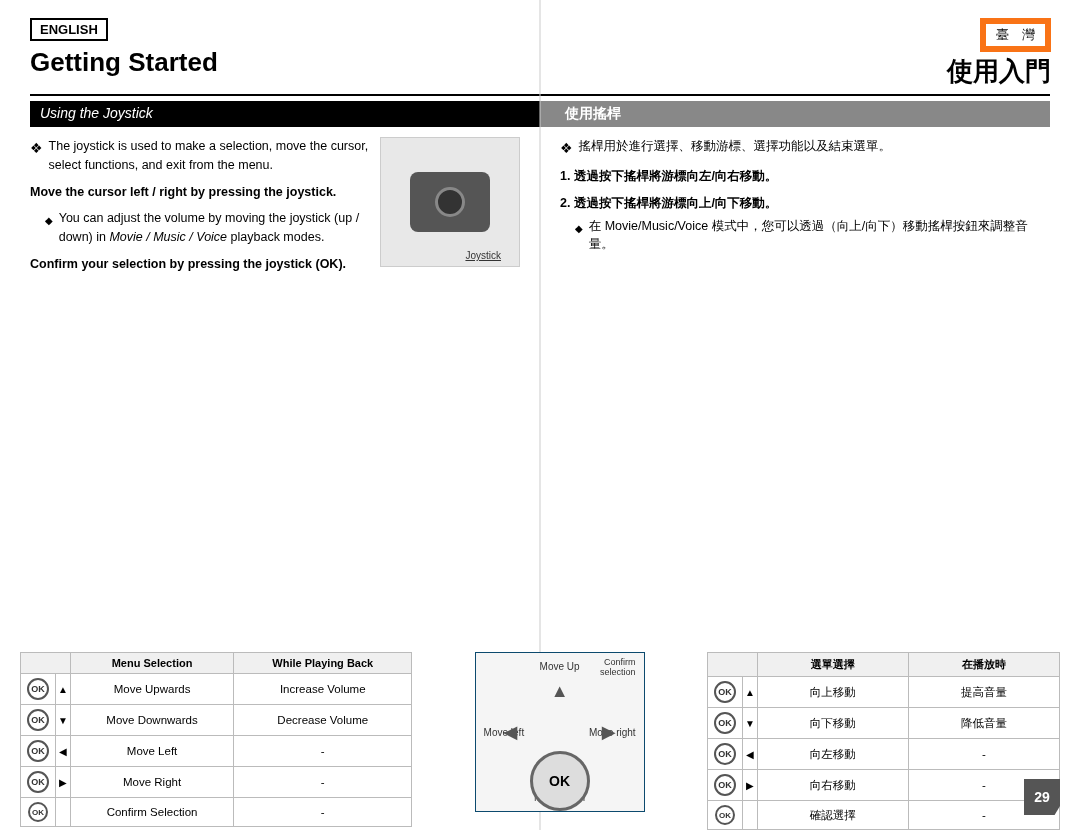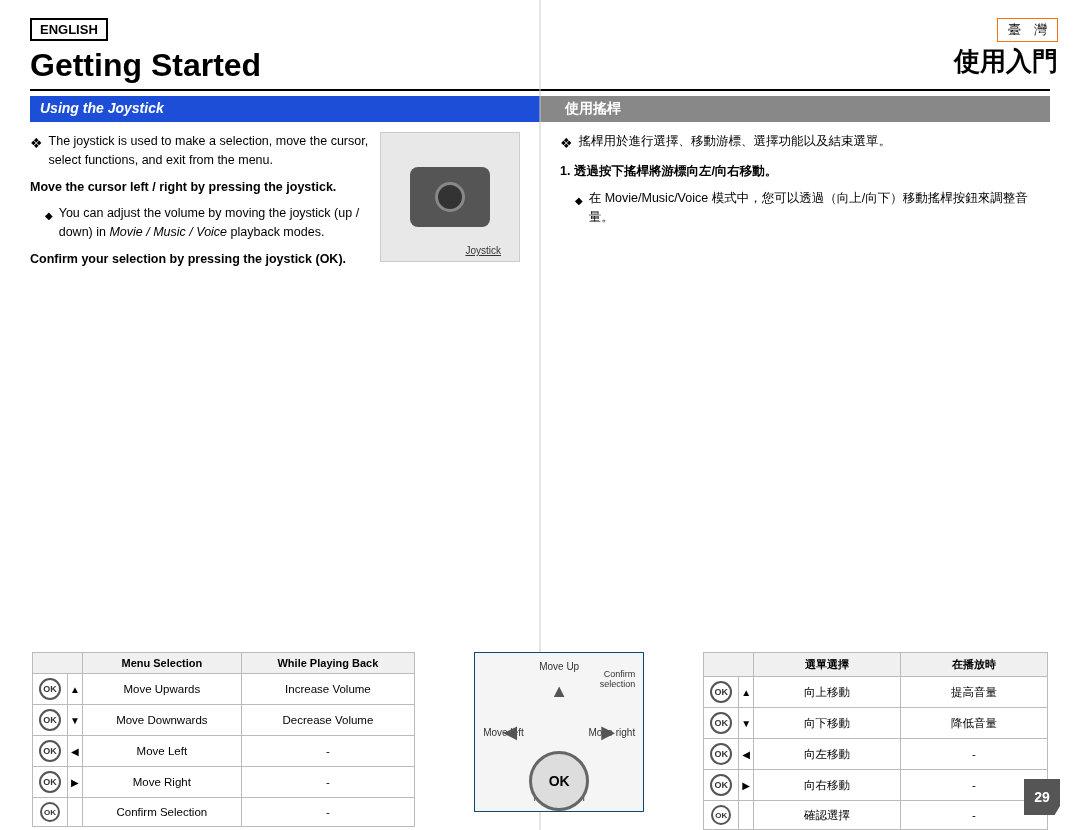--- a/index.html
+++ b/index.html
@@ -25,21 +25,21 @@
       top: 0;
       bottom: 0;
       width: 1px;
       background: #ccc;
       transform: translateX(-50%);
     }
     
     .top-section {
       display: flex;
       width: 100%;
-      padding: 18px 22px 0 30px;
+      padding: 18px 29px 0 30px;
     }
     .left-top {
       width: 50%;
       padding-right: 20px;
     }
     .right-top {
       width: 50%;
       padding-left: 20px;
       display: flex;
       justify-content: flex-end;
@@ -47,51 +47,51 @@
     }
     .english-badge {
       border: 2px solid #000;
       padding: 2px 8px;
       font-size: 13px;
       font-weight: bold;
       display: inline-block;
       margin-bottom: 4px;
     }
     .taiwan-badge {
-      border: 1px solid #f97316;
+      border: 6px solid #f97316;
       padding: 2px 10px;
       font-size: 13px;
       display: inline-block;
     }
     .page-title-en {
-      font-size: 32px;
+      font-size: 26px;
       font-weight: bold;
       margin-top: 2px;
       margin-bottom: 0;
     }
     .page-title-zh {
       font-size: 26px;
       font-weight: bold;
       margin-top: 2px;
     }
     
     .title-divider {
       width: 100%;
       height: 2px;
       background: #000;
       margin: 8px 30px 0 30px;
       width: calc(100% - 60px);
     }
     .section-header-en {
       width: 50%;
-      background: #1d4ed8;
+      background: #000000;
       color: #fff;
       font-size: 14px;
       font-style: italic;
-      font-weight: bold;
+      font-weight: normal;
       padding: 4px 10px;
       padding-right: 20px;
     }
     .section-header-zh {
       width: 50%;
       background: #888;
       color: #fff;
       font-size: 14px;
       font-weight: bold;
       padding: 4px 10px;
@@ -259,21 +259,21 @@
     }
     .joy-label {
       position: absolute;
       font-size: 10px;
       color: #333;
     }
     .joy-label.top { top: 8px; left: 50%; transform: translateX(-50%); text-align: center; }
     .joy-label.bottom { bottom: 8px; left: 50%; transform: translateX(-50%); }
     .joy-label.left { left: 8px; top: 50%; transform: translateY(-50%); }
     .joy-label.right { right: 8px; top: 50%; transform: translateY(-50%); }
-    .joy-label.top-right { top: 16px; right: 8px; text-align: right; font-size: 9px; }
+    .joy-label.top-right { top: 4px; right: 8px; text-align: right; font-size: 9px; }
     .joy-arrow {
       position: absolute;
       font-size: 18px;
       color: #555;
     }
     .joy-arrow.up { top: 28px; left: 50%; transform: translateX(-50%); }
     .joy-arrow.down { bottom: 28px; left: 50%; transform: translateX(-50%); }
     .joy-arrow.left-arrow { left: 28px; top: 50%; transform: translateY(-50%); }
     .joy-arrow.right-arrow { right: 28px; top: 50%; transform: translateY(-50%); }
     
@@ -288,21 +288,21 @@
       display: flex;
       align-items: center;
       justify-content: center;
       font-size: 14px;
       font-weight: bold;
       clip-path: polygon(0 0, 100% 0, 100% 75%, 85% 100%, 0 100%);
     }
     .zh-bold { font-weight: bold; }
     .table-section-wrapper {
       width: 100%;
-      padding: 0 32px;
+      padding: 0 20px;
       margin-top: 8px;
     }
     .tables-row {
       display: flex;
       gap: 10px;
       align-items: flex-start;
     }
     .table-wrap-left {
       flex: 1;
       min-width: 0;
@@ -380,20 +380,21 @@
       <div class="bullet-item">
         <span class="bullet-sym">❖</span>
         <span>搖桿用於進行選擇、移動游標、選擇功能以及結束選單。</span>
       </div>
 
       <div class="numbered-item">
         <span class="zh-bold">1. 透過按下搖桿將游標向左/向右移動。</span>
       </div>
 
       <div class="numbered-item">
+        <div class="zh-bold">2. 透過按下搖桿將游標向上/向下移動。</div>
         <div class="sub-bullet">
           <span class="bullet-sym">◆</span>
           <span>在 Movie/Music/Voice 模式中，您可以透過（向上/向下）移動搖桿按鈕來調整音量。</span>
         </div>
       </div>
 
     </div>
   </div>
 
   <div class="table-section-wrapper">

